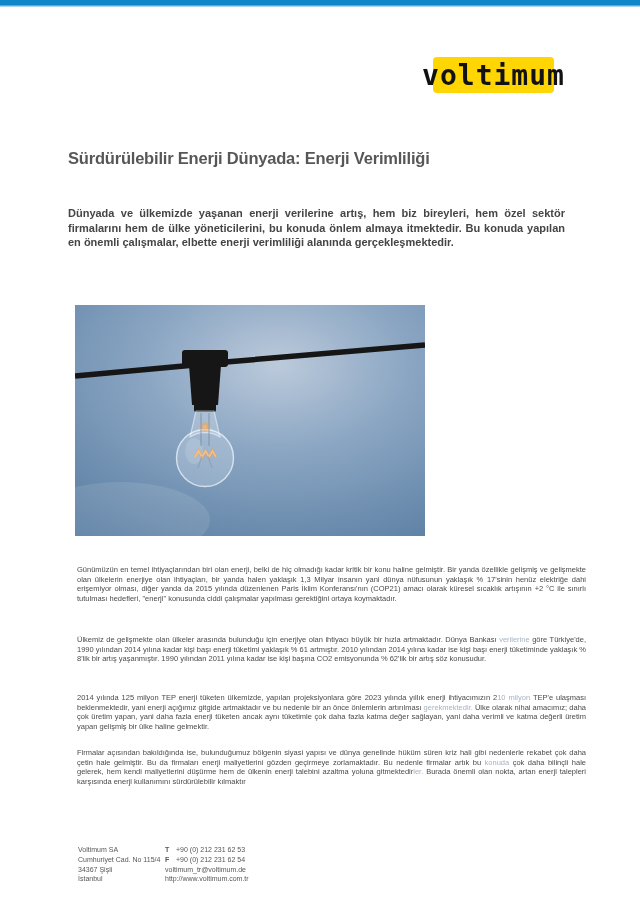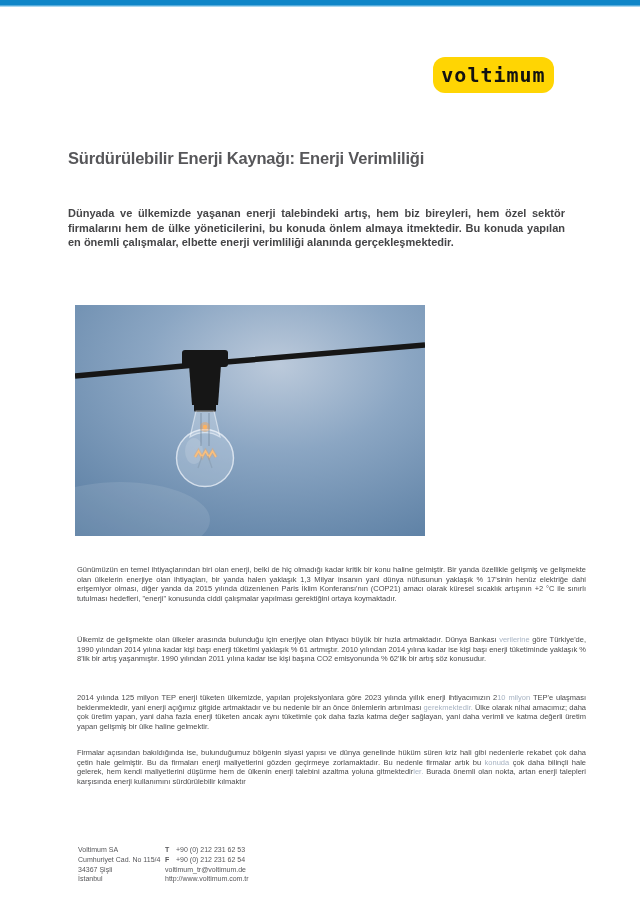--- a/index.html
+++ b/index.html
@@ -1,22 +1,22 @@
 <!DOCTYPE html>
 <html><head>
 <meta charset="utf-8">
 <style>
   html,body{margin:0;padding:0;background:#ffffff;}
   .page{position:relative;width:640px;height:906px;margin:0 auto;background:#ffffff;
         font-family:"Liberation Sans",sans-serif;overflow:hidden;}
   .topbar{position:absolute;left:0;top:0;width:640px;height:7px;
         background:linear-gradient(180deg,#0f86c8 0%,#0f86c8 68%,#7fc2e7 85%,#d2eaf7 100%);}
   .logo{position:absolute;left:433px;top:57px;width:121px;height:36px;background:#ffd503;
-        border-radius:12px;display:flex;align-items:center;justify-content:center;
-        font-family:"DejaVu Sans Mono",monospace;font-weight:bold;font-size:20px;color:#121212;
+        border-radius:4px;display:flex;align-items:center;justify-content:center;
+        font-family:"DejaVu Sans Mono",monospace;font-weight:bold;font-size:28px;color:#121212;
         letter-spacing:1px;}
   .title{position:absolute;left:68px;top:149px;width:500px;font-size:16.5px;font-weight:bold;
         color:#57575a;letter-spacing:-0.2px;margin:0;}
   .lead{position:absolute;left:68px;top:206px;width:497px;font-size:11px;font-weight:bold;
         color:#454547;line-height:1.34;text-align:justify;margin:0;}
   .photo{position:absolute;left:75px;top:305px;width:350px;height:231px;display:block;}
   .small{position:absolute;left:68px;width:509px;font-size:7.5px;color:#4b4b4d;
         line-height:1.27;text-align:justify;margin:9px;}
   .p1{top:556px}.p2{top:626px}.p3{top:684px}.p4{top:739px}
   .soft-link{color:#a6b2c2;text-decoration:none;cursor:pointer;}
@@ -32,23 +32,23 @@
 <body>
 
 <div class="page">
 
   <div class="topbar"></div>
 
   <div class="logo">
     <span>voltimum</span>
   </div>
 
-  <h1 class="title">Sürdürülebilir Enerji Kaynağı: Enerji Verimliliği</h1>
+  <h1 class="title">Sürdürülebilir Enerji Dünyada: Enerji Verimliliği</h1>
 
-  <p class="lead">Dünyada ve ülkemizde yaşanan enerji talebindeki artış, hem biz bireyleri, hem özel sektör firmalarını hem de ülke yöneticilerini, bu konuda önlem almaya itmektedir. Bu konuda yapılan en önemli çalışmalar, elbette enerji verimliliği alanında gerçekleşmektedir.</p>
+  <p class="lead">Dünyada ve ülkemizde yaşanan enerji verilerine artış, hem biz bireyleri, hem özel sektör firmalarını hem de ülke yöneticilerini, bu konuda önlem almaya itmektedir. Bu konuda yapılan en önemli çalışmalar, elbette enerji verimliliği alanında gerçekleşmektedir.</p>
 
   <svg class="photo" viewBox="0 0 350 231" xmlns="http://www.w3.org/2000/svg" role="img">
     <defs>
       <radialGradient id="sky" cx="58%" cy="26%" r="98%">
         <stop offset="0%" stop-color="#bccadb"></stop>
         <stop offset="38%" stop-color="#8ba6c3"></stop>
         <stop offset="100%" stop-color="#53789e"></stop>
       </radialGradient>
     </defs>
     <rect width="350" height="231" fill="url(#sky)"></rect>

